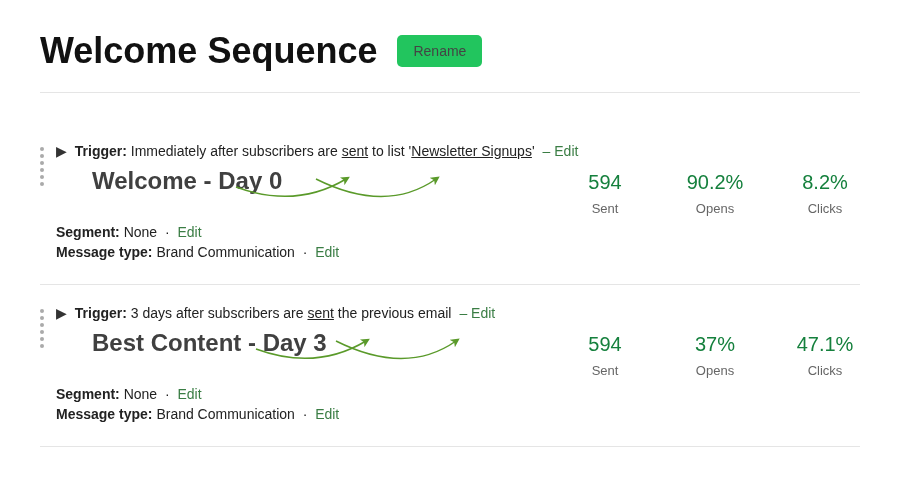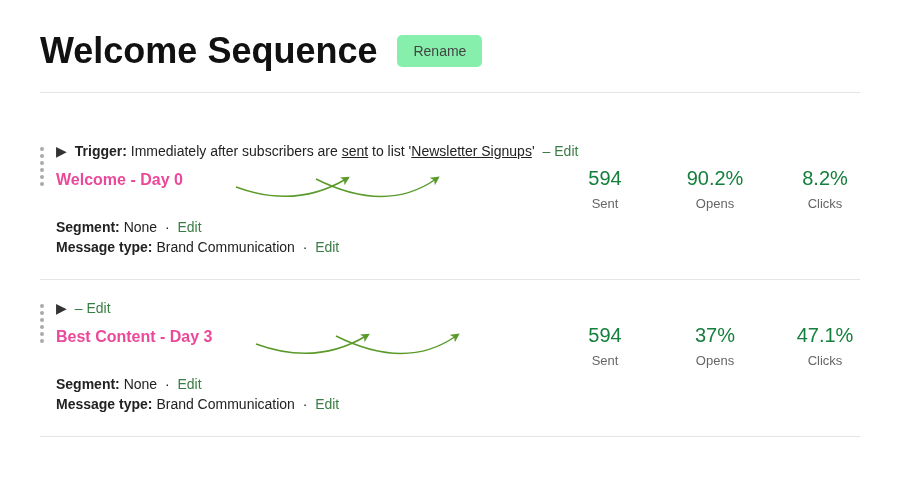--- a/index.html
+++ b/index.html
@@ -21,21 +21,21 @@
       border-bottom: 1px solid #e5e5e5;
     }
 
     .page-title {
       font-size: 36px;
       font-weight: 700;
       color: #111;
     }
 
     .rename-btn {
-      background: #86efac;
+      background: #22c55e;
       border: none;
       border-radius: 5px;
       padding: 8px 16px;
       font-size: 14px;
       color: #444;
       cursor: pointer;
     }
 
     .sequence-list {
       display: flex;
@@ -105,25 +105,26 @@
     }
 
     .email-stats-row {
       display: flex;
       align-items: baseline;
       margin-bottom: 6px;
       position: relative;
     }
 
     .email-name {
-      font-size: 16px;
+      font-size: 24px;
       font-weight: 600;
-      color: #ec4899;
+      color: #404040;
       flex: 1;
       cursor: pointer;
+      margin-left: 36px;
     }
 
     .stats {
       display: flex;
       gap: 40px;
       align-items: baseline;
     }
 
     .stat-value {
       font-size: 20px;
@@ -241,20 +242,24 @@
       <span></span>
         <span></span>
         <span></span>
       <span></span>
         <span></span>
         <span></span>
     </div>
     <div class="item-content">
       <div class="trigger-row">
         <span class="play-icon">▶</span>
+        <span class="trigger-text">
+          <strong>Trigger:</strong>
+          3 days after subscribers are <span class="underline">sent</span> the previous email
+        </span>
         <a class="edit-link">– Edit</a>
       </div>
 
       <div class="email-stats-row">
         <span class="email-name">Best Content - Day 3</span>
         <svg width="260" height="40" style="position:absolute; left:200px; top:-8px; overflow:visible;">
           <path d="M 0 28 Q 60 50 110 20" fill="none" stroke="#5a9a2a" stroke-width="1.5" marker-end="url(#arr3)"></path>
           <path d="M 80 20 Q 150 55 200 20" fill="none" stroke="#5a9a2a" stroke-width="1.5" marker-end="url(#arr4)"></path>
           <defs>
             <marker id="arr3" markerWidth="6" markerHeight="6" refX="3" refY="3" orient="auto">

